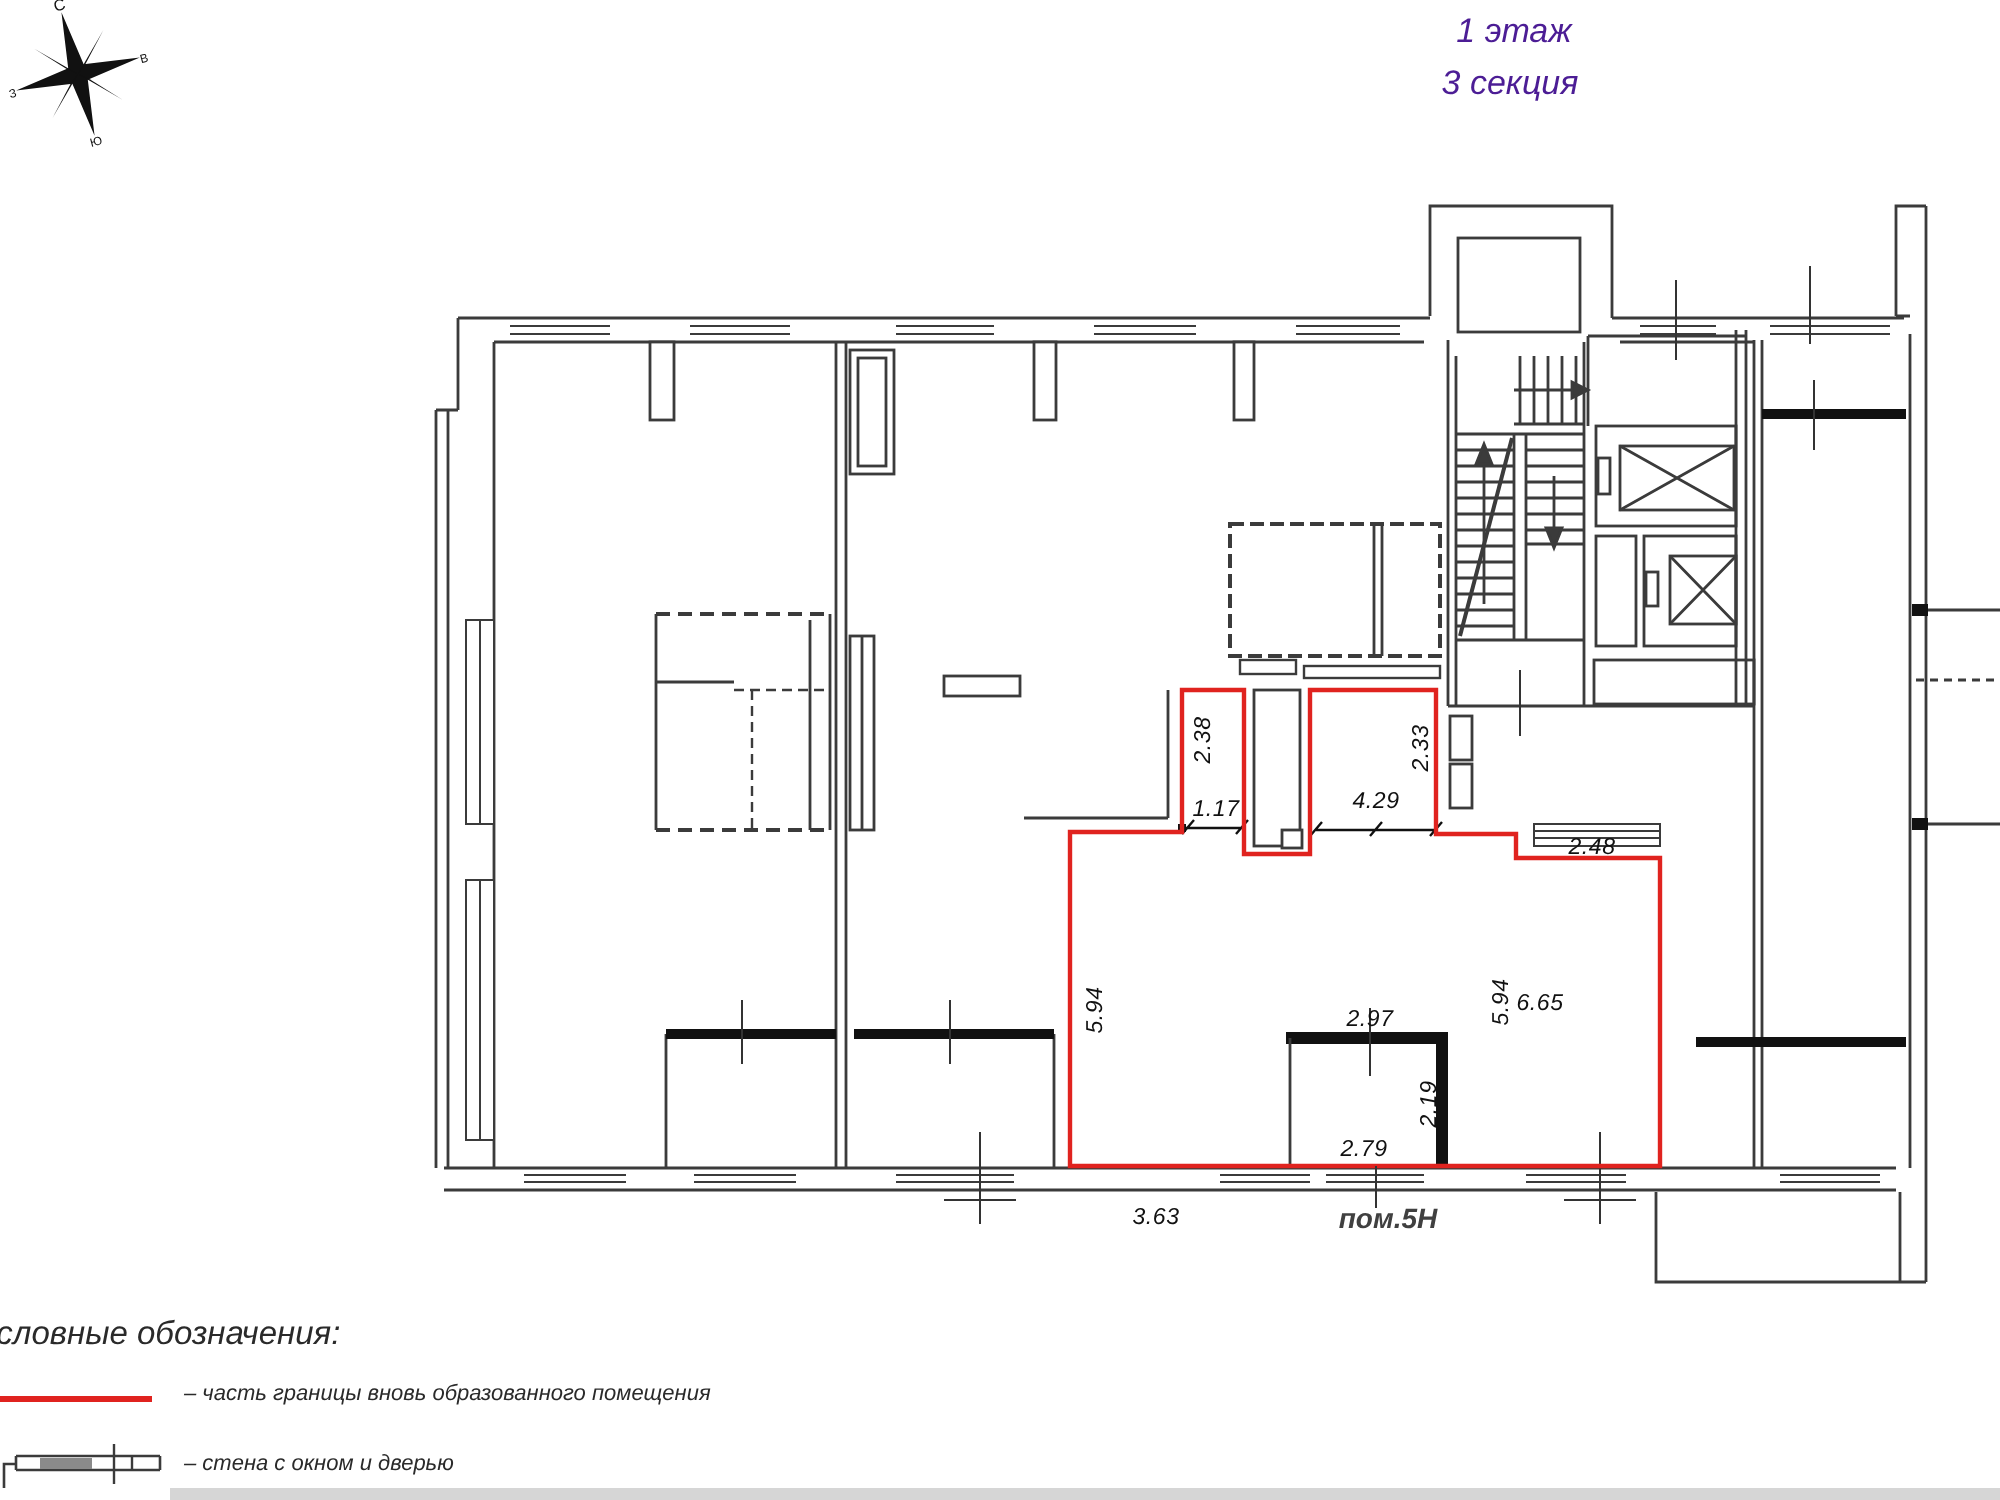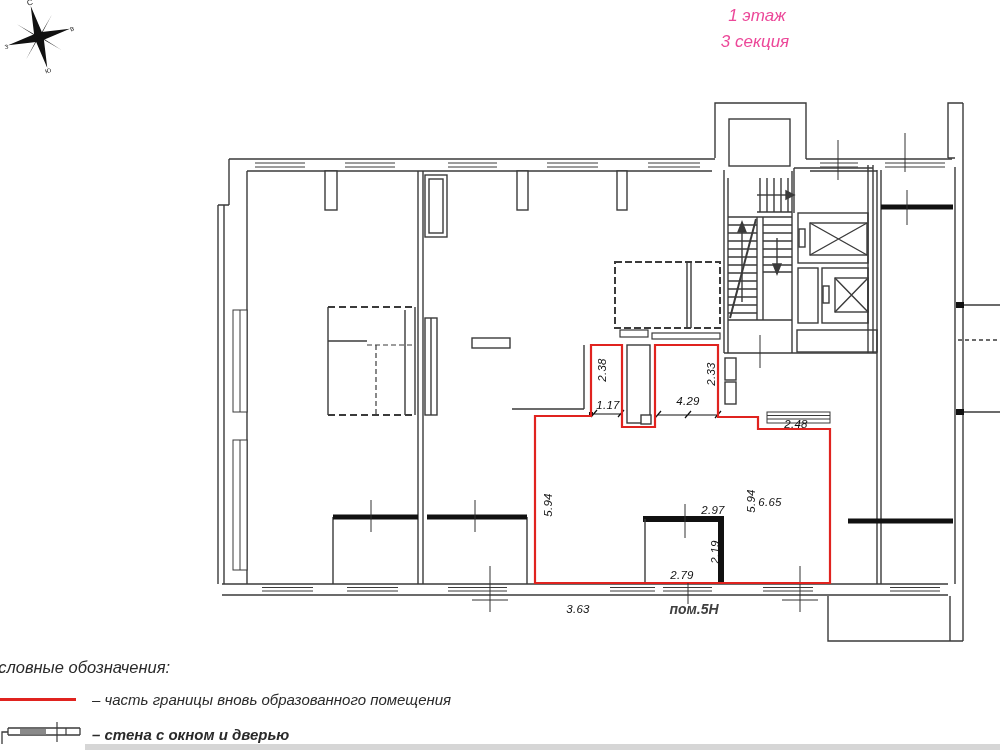--- a/index.html
+++ b/index.html
@@ -3,25 +3,25 @@
 <meta charset="utf-8">
 <style>
   html,body{margin:0;padding:0;background:#fff;}
   .canvas{position:relative;width:1000px;height:750px;background:#ffffff;overflow:hidden;
           font-family:"Liberation Sans",sans-serif;}
   svg{position:absolute;left:0;top:0;}
   .dim{position:absolute;font-size:11.5px;font-style:italic;color:#111;
        transform:translate(-50%,-50%);white-space:nowrap;letter-spacing:.3px;}
   .dim.rot{transform:translate(-50%,-50%) rotate(-90deg);}
   .title-line{position:absolute;width:160px;text-align:center;font-size:17px;
-       font-style:italic;color:#ec4899;transform:translate(-50%,0);}
+       font-style:italic;color:#4c1d95;transform:translate(-50%,0);}
   .room-label{position:absolute;color:#404040;font-size:14px;font-weight:bold;
        font-style:italic;transform:translate(-50%,0);white-space:nowrap;}
   .legend-heading{position:absolute;font-size:16.5px;font-style:italic;color:#2a2a2a;}
-  .legend-label{position:absolute;font-size:15px;font-style:italic;color:#2a2a2a;white-space:nowrap;}
+  .legend-label{position:absolute;font-size:11px;font-style:italic;color:#2a2a2a;white-space:nowrap;}
   .legend-redline{position:absolute;height:3px;background:#e0231f;}
   .scrollbar{position:absolute;background:#d6d6d6;}
 </style>
 </head>
 <body>
 
 <div class="canvas">
 
   <svg width="1000" height="750" viewBox="0 0 1000 750">
 
@@ -189,34 +189,34 @@
   <div class="title-line" style="left:755px;top:32px;">3 секция</div>
 
   <div class="dim rot" style="left:602px;top:370px;">2.38</div>
   <div class="dim" style="left:608px;top:405px;text-align:right;">1.17</div>
   <div class="dim" style="left:688px;top:401px;">4.29</div>
   <div class="dim rot" style="left:711px;top:374px;">2.33</div>
   <div class="dim" style="left:796px;top:424px;">2.48</div>
   <div class="dim rot" style="left:548px;top:505px;">5.94</div>
   <div class="dim" style="left:770px;top:502px;">6.65</div>
   <div class="dim rot" style="left:751px;top:501px;">5.94</div>
-  <div class="dim" style="left:685px;top:510px;margin-left:28px;">2.97</div>
+  <div class="dim" style="left:685px;top:510px;">2.97</div>
   <div class="dim rot" style="left:715px;top:552px;">2.19</div>
   <div class="dim" style="left:578px;top:575px;margin-top:34px;">3.63</div>
   <div class="dim" style="left:682px;top:575px;">2.79</div>
 
   <div class="room-label" style="left:694px;top:601px;">пом.5Н</div>
 
   <div class="legend-heading" style="left:-12px;top:658px;">Условные обозначения:</div>
 
   <div class="legend-redline" style="left:0px;top:698px;width:76px;"></div>
   <div class="legend-label" style="left:92px;top:691px;">– часть границы вновь образованного помещения</div>
 
   <svg width="88" height="30" viewBox="0 0 88 30" style="left:0px;top:720px;">
     <path d="M2,24 V12 H8 M8,8 H80 M8,15 H80 M80,8 V15 M8,8 V15" stroke="#3b3b3b" stroke-width="1.3" fill="none"></path>
     <rect x="20" y="9" width="26" height="5.5" fill="#8a8a8a"></rect>
     <path d="M57,2 V22" stroke="#3b3b3b" stroke-width="1.2"></path>
     <path d="M66,8 V15" stroke="#3b3b3b" stroke-width="1.2"></path>
   </svg>
-  <div class="legend-label" style="left:92px;top:726px;font-weight:bold;">– стена с окном и дверью</div>
+  <div class="legend-label" style="left:92px;top:726px;">– стена с окном и дверью</div>
 
   <div class="scrollbar" style="left:85px;top:744px;width:915px;height:6px;"></div>
 </div>
 
 </body></html>

